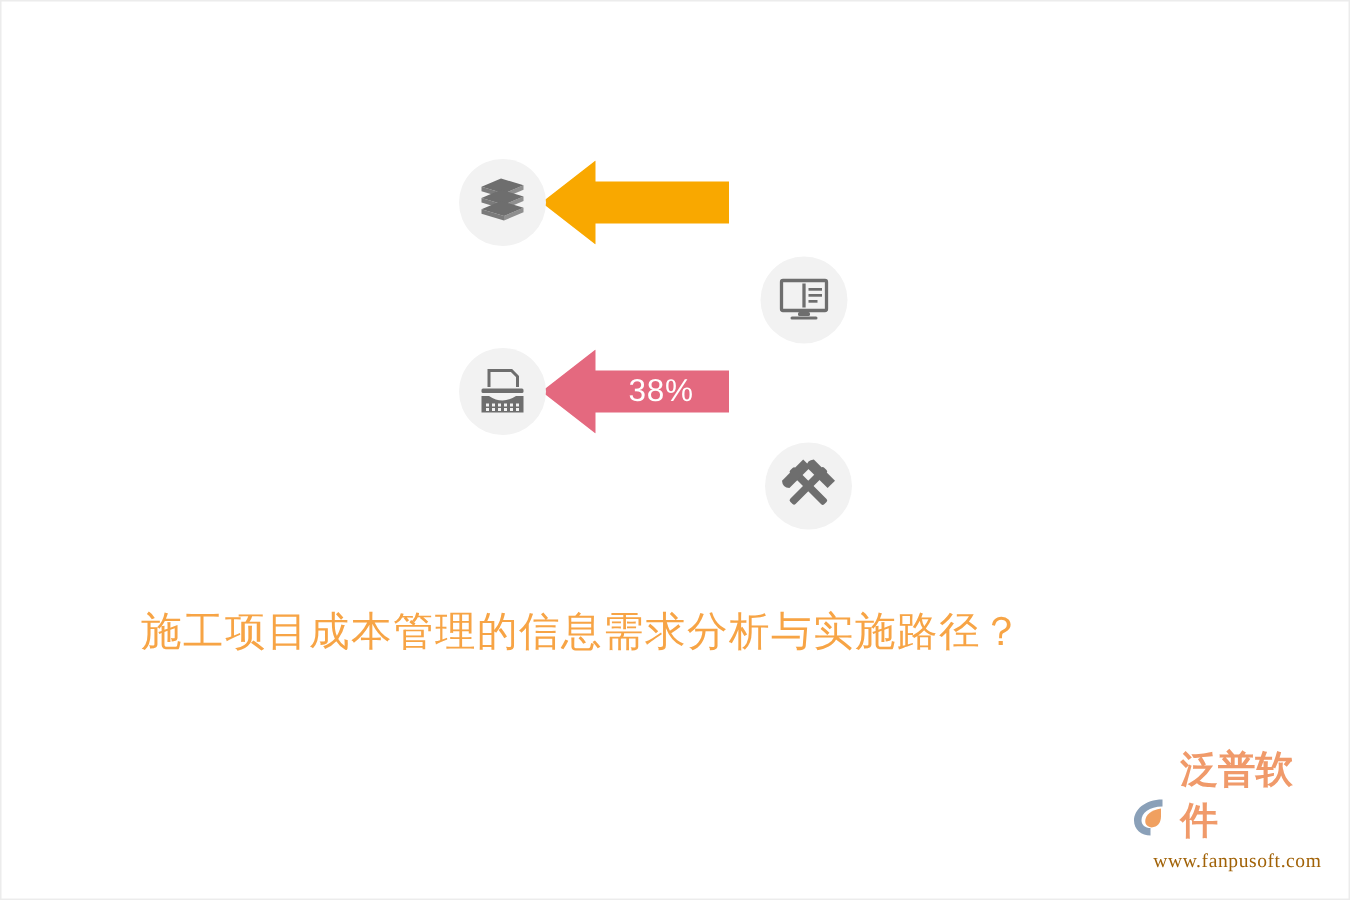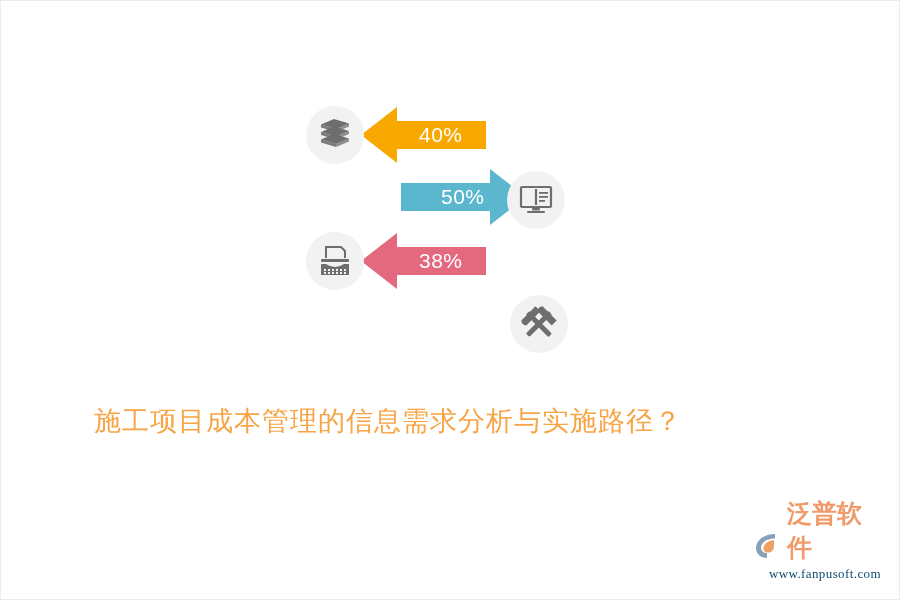--- a/index.html
+++ b/index.html
@@ -98,21 +98,21 @@
   #logo-mark { margin-right: 4px; }
   #logo-name {
     color: #f09a6a;
     font-size: 25px;
     font-family: "Liberation Serif", "DejaVu Serif", serif;
     font-weight: bold;
     letter-spacing: 0px;
     line-height: 34px;
   }
   #logo-url {
-    color: #0c4a6e;
+    color: #a16207;
     font-size: 13px;
     font-family: "Liberation Serif", "DejaVu Serif", serif;
     letter-spacing: 0.4px;
     text-align: right;
     margin-top: 1px;
   }
 </style>
 </head>
 <body>
 
@@ -134,29 +134,22 @@
             <path d="M32 20.5 L32 23.5 L19 29 L19 26 Z" opacity="0.75"></path>
             <path d="M4 21.5 L4 24.5 L19 29 L19 26 Z" opacity="0.9"></path>
           </g>
         </svg>
       </span>
     </div>
     <div class="row" style="left:60px; top:6px; width:125px;">
       <svg class="arrow-svg" width="125" height="56" viewBox="0 0 125 56">
         <polygon points="0,28 36,0 36,14 125,14 125,42 36,42 36,56" fill="#f9a800"></polygon>
       </svg>
-      <div class="arrow-label label-left">40%</div>
-    </div>
-
-    <div class="row" style="left:100px; top:68px; width:125px;">
-      <svg class="arrow-svg" width="125" height="56" viewBox="0 0 125 56">
-        <polygon points="0,14 89,14 89,0 125,28 89,56 89,42 0,42" fill="#5bb7ce"></polygon>
-      </svg>
-      <div class="arrow-label label-right">50%</div>
-    </div>
+    </div>
+
     <div class="icon-circle" style="left:206px; top:70px;">
       <span>
         <svg width="36" height="32" viewBox="0 0 36 32" fill="none">
           <g stroke="#6e6e6e" stroke-width="2.2" fill="none">
             <rect x="3" y="3" width="30" height="20" rx="1"></rect>
             <line x1="18" y1="5" x2="18" y2="21"></line>
           </g>
           <g fill="#6e6e6e">
             <rect x="21" y="8" width="9" height="1.8"></rect>
             <rect x="21" y="12" width="9" height="1.8"></rect>

